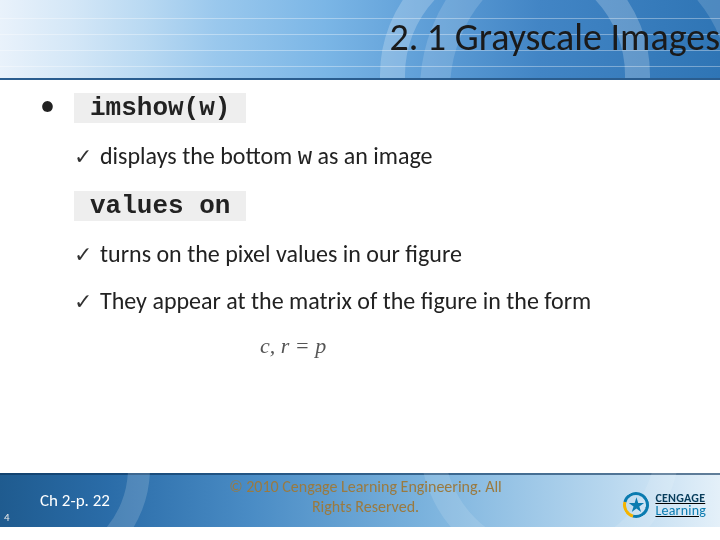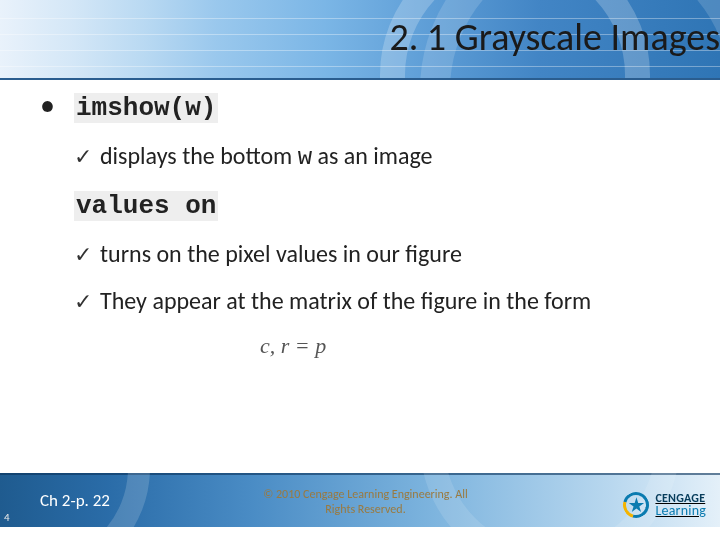--- a/index.html
+++ b/index.html
@@ -69,21 +69,21 @@
   }
   .check {
     width: 26px;
     font-size: 22px;
     color: #333;
   }
   .code-hl {
     font-family: "Courier New", monospace;
     font-weight: bold;
     background: #eeeeee;
-    padding: 0 2px;
+    padding: 0 16px;
     font-size: 26px;
   }
   .mono-inline {
     font-family: "Courier New", monospace;
     font-size: 24px;
   }
   .formula {
     margin-left: 220px;
     font-style: italic;
     font-family: Georgia, serif;
@@ -131,21 +131,21 @@
     left: 4px;
     bottom: 3px;
     font-size: 11px;
     color: #eaeaea;
   }
   .copyright {
     position: absolute;
     left: 0; right: 0;
     bottom: 10px;
     text-align: center;
-    font-size: 12px;
+    font-size: 16px;
     line-height: 1.25;
     color: #9a7a40;
     margin-left: 11px;
   }
   .logo {
     position: absolute;
     right: 14px;
     bottom: 8px;
     display: flex;
     align-items: center;

